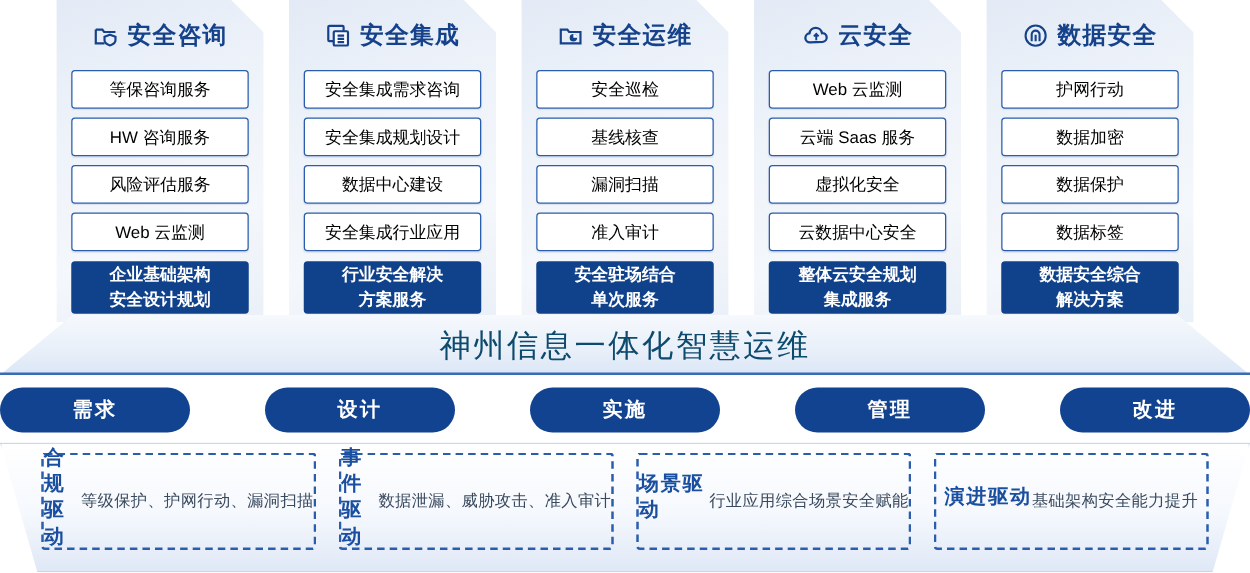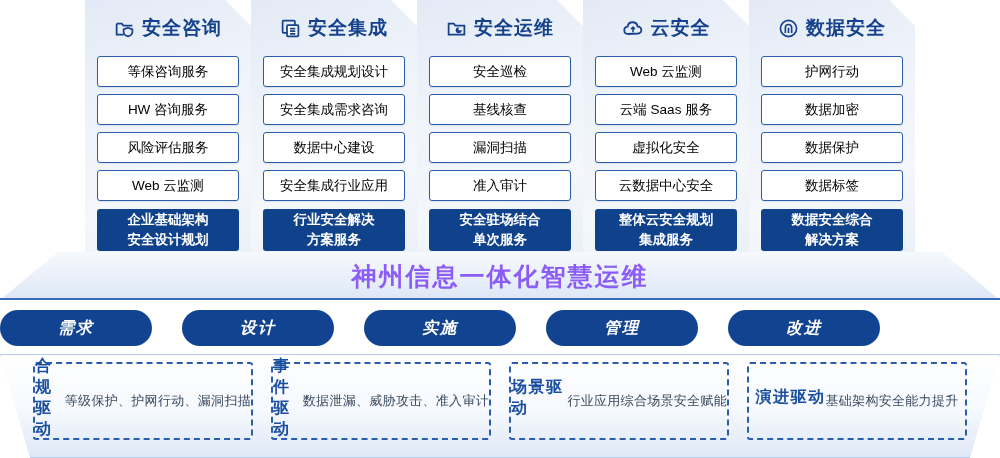--- a/index.html
+++ b/index.html
@@ -8,21 +8,21 @@
     background:#ffffff;
     font-family:"Liberation Sans","DejaVu Sans",sans-serif;
     overflow:hidden;
     position:relative;
   }
   .stage{position:relative;width:1000px;height:458px;}
 
   
   .cards{
     position:absolute;left:0;top:0;width:1000px;height:258px;
-    display:flex;justify-content:center;
+    display:flex;justify-content:center;gap:20px;
   }
   .card{
     width:166px;
     background:linear-gradient(160deg,#e3eaf5 0%,#eef3fa 35%,#f4f7fb 70%,#eaf0f8 100%);
     -webkit-clip-path:polygon(0 0, calc(100% - 26px) 0, 100% 26px, 100% 100%, 0 100%);
     clip-path:polygon(0 0, calc(100% - 26px) 0, 100% 26px, 100% 100%, 0 100%);
     padding:0 12px;
     box-sizing:border-box;
     display:flex;flex-direction:column;align-items:stretch;
   }
@@ -61,27 +61,27 @@
     background:linear-gradient(180deg,#f6f9fd 0%,#e8eff9 60%,#dbe6f6 100%);
     -webkit-clip-path:polygon(58px 0, 942px 0, 1000px 100%, 0 100%);
     clip-path:polygon(58px 0, 942px 0, 1000px 100%, 0 100%);
   }
   .banner .edge{
     position:absolute;left:0;bottom:0;width:1000px;height:2px;background:#3a6cb5;
   }
   .banner .txt{
     position:absolute;inset:0;
     display:flex;align-items:center;justify-content:center;
-    color:#8b5cf6;font-size:25px;font-weight:bold;letter-spacing:2px;
+    color:#0c4a6e;font-size:25px;font-weight:normal;letter-spacing:2px;
   }
 
   
   .pills{
     position:absolute;left:0;top:310px;width:1000px;height:36px;
-    display:flex;justify-content:flex-start;gap:30px;font-style:italic;
+    display:flex;justify-content:space-between;gap:16px;
   }
   .pill{
     width:152px;height:36px;border-radius:18px;
     background:#114391;
     color:#ffffff;font-size:16px;font-weight:bold;letter-spacing:2px;
     display:flex;align-items:center;justify-content:center;
   }
 
   
   .drivers{
@@ -146,22 +146,22 @@
       <div class="card-head">
         <span class="ico">
           <svg width="21" height="21" viewBox="0 0 24 24" fill="none" stroke="#15428b" stroke-width="2">
             <rect x="3" y="3" width="14" height="14" rx="1"></rect>
             <rect x="8" y="8" width="13" height="13" rx="1" fill="#ffffff"></rect>
             <path d="M11.5 12h6M11.5 15h6M11.5 18h6"></path>
           </svg>
         </span>
         <span>安全集成</span>
       </div>
+      <div class="svc">安全集成需求咨询</div>
       <div class="svc">安全集成规划设计</div>
-      <div class="svc">安全集成需求咨询</div>
       <div class="svc">数据中心建设</div>
       <div class="svc">安全集成行业应用</div>
       <div class="svc-sum">
         <span>行业安全解决</span>
         <span>方案服务</span>
       </div>
     </div>
 
     <div class="card">
       <div class="card-head">

